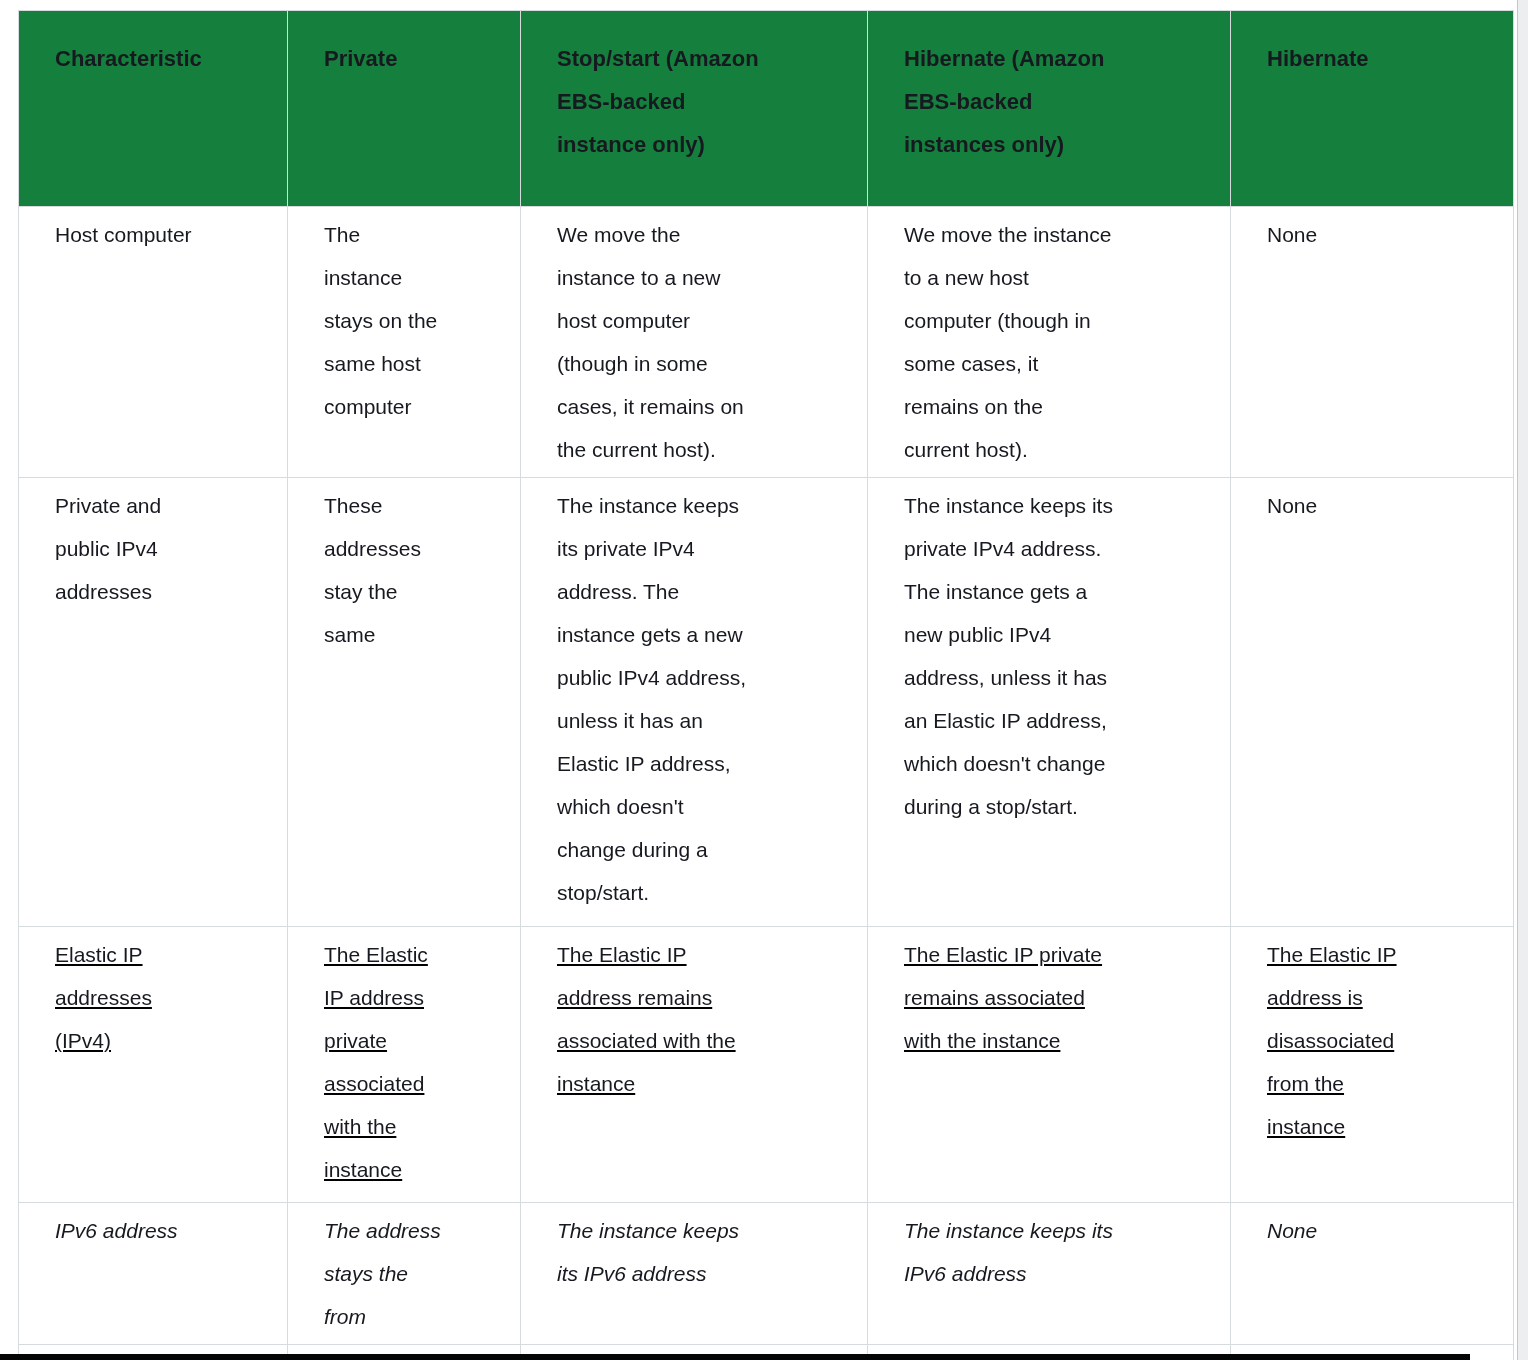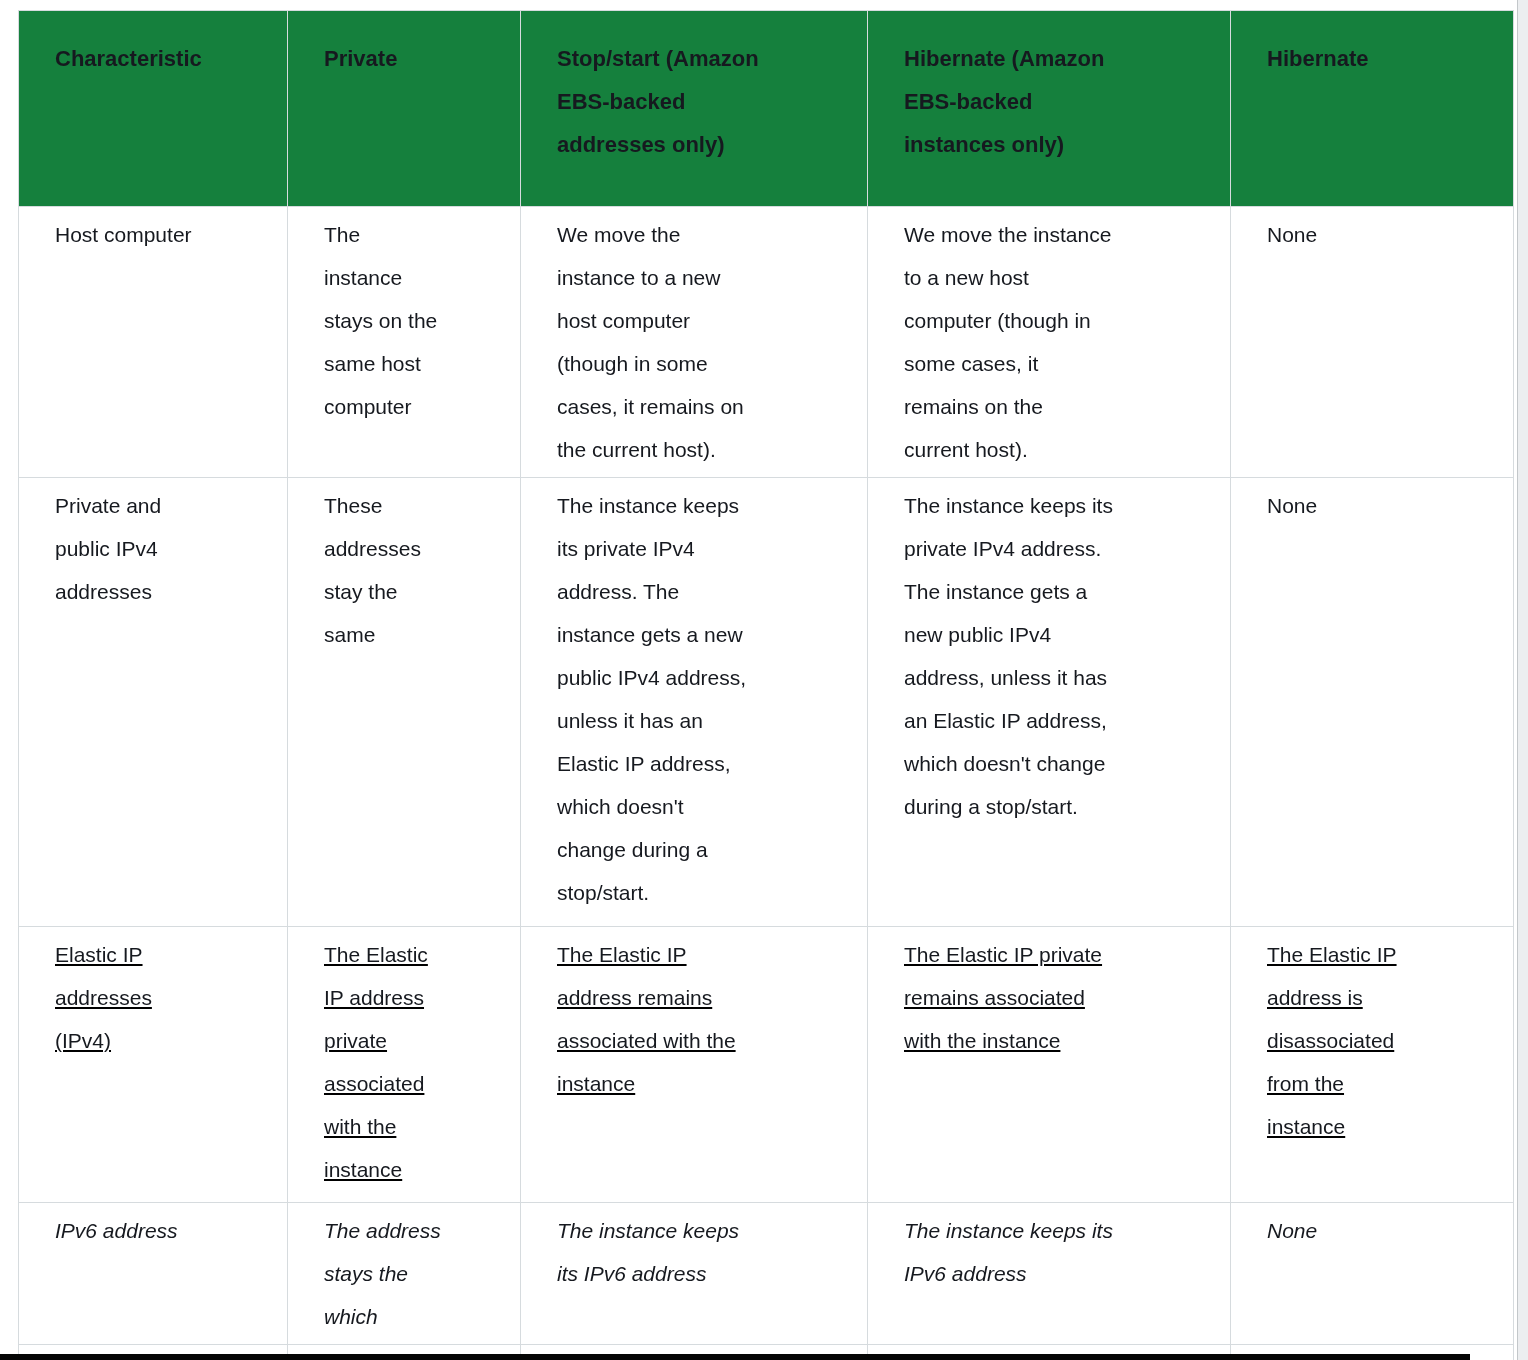--- a/index.html
+++ b/index.html
@@ -82,21 +82,21 @@
       <col style="width:347px">
       <col style="width:363px">
       <col style="width:283px">
     </colgroup>
     <thead>
       <tr class="hdr-row">
         <th>Characteristic</th>
         <th>Private</th>
         <th>Stop/start (Amazon
 EBS-backed
-addresses only)</th>
+instance only)</th>
         <th>Hibernate (Amazon
 EBS-backed
 instances only)</th>
         <th>Hibernate</th>
       </tr>
     </thead>
     <tbody>
       <tr class="row-0">
         <td>Host computer</td>
         <td>The
@@ -166,21 +166,21 @@
         <td>The Elastic IP
 address is
 disassociated
 from the
 instance</td>
       </tr>
       <tr class="row-3">
         <td>IPv6 address</td>
         <td>The address
 stays the
-which</td>
+from</td>
         <td>The instance keeps
 its IPv6 address</td>
         <td>The instance keeps its
 IPv6 address</td>
         <td>None</td>
       </tr>
       <tr class="row-partial">
         <td></td>
         <td></td>
         <td></td>

